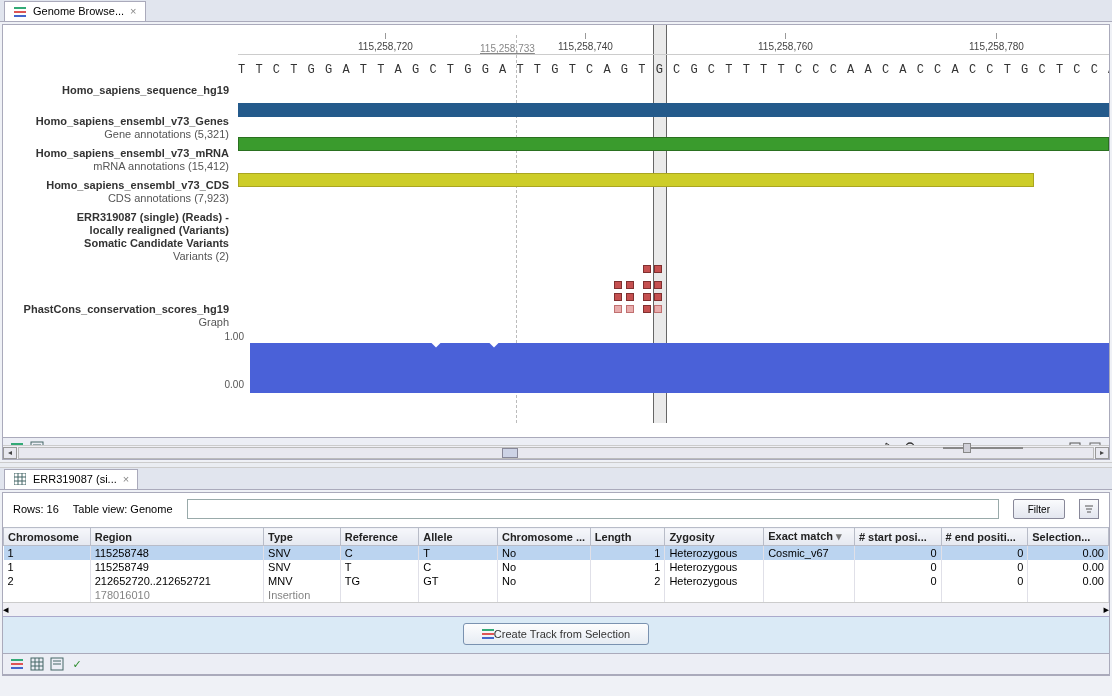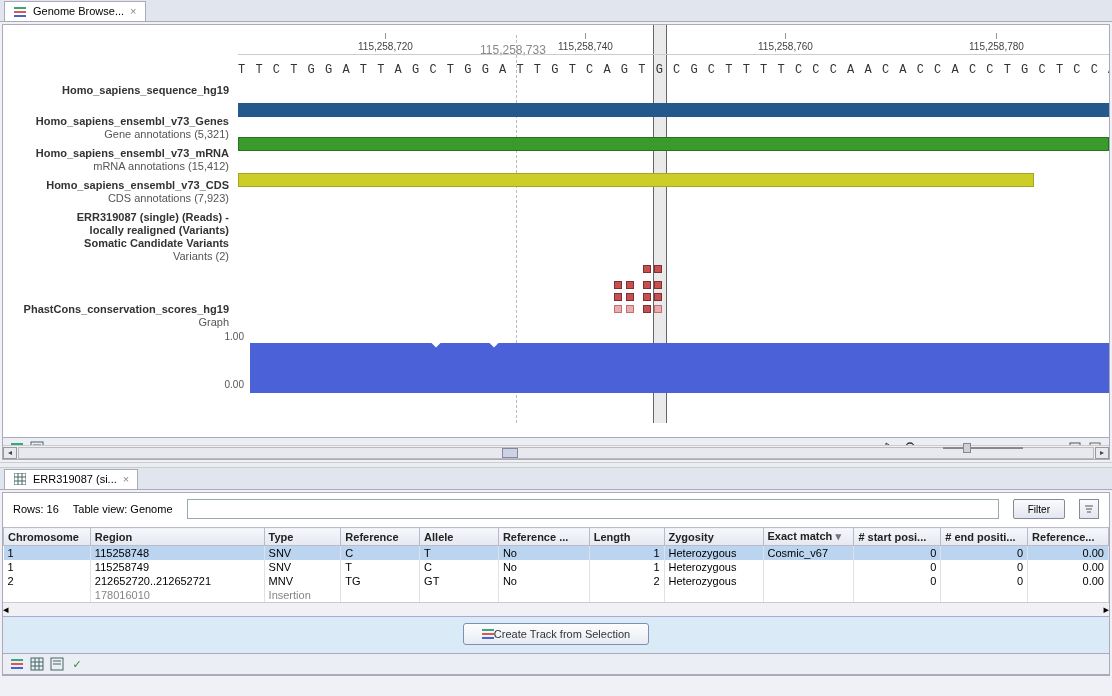--- a/index.html
+++ b/index.html
@@ -8,21 +8,21 @@
 .tabbar { display: flex; align-items: center; background: #e1e5ee; border-bottom: 1px solid #aab; height: 22px; padding-left: 4px; }
 .tab { display: flex; align-items: center; gap: 6px; background: #fff; border: 1px solid #aab; border-bottom: none; padding: 2px 8px; height: 20px; font-size: 11px; }
 .tab .icon { width: 14px; height: 14px; display:inline-flex; align-items:center; justify-content:center; }
 .tab .close { color:#888; cursor:pointer; }
 
 .browser-pane { background: #fff; border: 1px solid #aab; margin: 2px; position: relative; }
 .browser-area { position: relative; height: 398px; overflow:hidden; background:#fff; }
 .ruler { position:absolute; left:235px; right:0; top:8px; height:22px; border-bottom:1px solid #ccc; }
 .tick { position:absolute; top:0; font-size:10px; color:#444; white-space:nowrap; }
 .tick .mark { width:1px; height:6px; background:#999; margin:0 auto 2px; }
-.minor-label { position:absolute; font-size:12px; color:#888; }
+.minor-label { position:absolute; font-size:10px; color:#888;text-decoration:underline; }
 .dashed-cursor { position:absolute; top:10px; bottom:0; width:0; border-left:1px dashed #bbb; }
 
 .track-labels { position:absolute; left:0; top:45px; width:234px; }
 .track-label { text-align:right; padding-right:8px; line-height:13px; margin-bottom:2px; }
 .track-label .name { font-weight:bold; color:#333; }
 .track-label .sub  { color:#555; }
 
 .tracks-area { position:absolute; left:235px; right:0; top:30px; bottom:0; }
 .seq-row { position:absolute; top:8px; left:0; right:0; font-family: "Courier New", monospace; font-size:12px; letter-spacing:1.5px; color:#333; white-space:nowrap; overflow:hidden; }
 .bar-track { position:absolute; left:0; right:0; height:14px; }
@@ -299,27 +299,27 @@
           <col style="width:86px">
           <col style="width:80px">
     </colgroup>
     <thead>
           <tr>
       <th>Chromosome</th>
       <th>Region</th>
       <th>Type</th>
       <th>Reference</th>
       <th>Allele</th>
-      <th>Reference ...</th>
+      <th>Chromosome ...</th>
       <th>Length</th>
       <th>Zygosity</th>
       <th><span>Exact match</span> <span style="color:#777;">▾</span></th>
       <th># start posi...</th>
       <th># end positi...</th>
-      <th>Reference...</th>
+      <th>Selection...</th>
     </tr>
         </thead>
     <tbody id="table-body">
           <tr class="sel">
             <td>1</td>
             <td>115258748</td>
             <td>SNV</td>
             <td>C</td>
             <td>T</td>
             <td>No</td>

